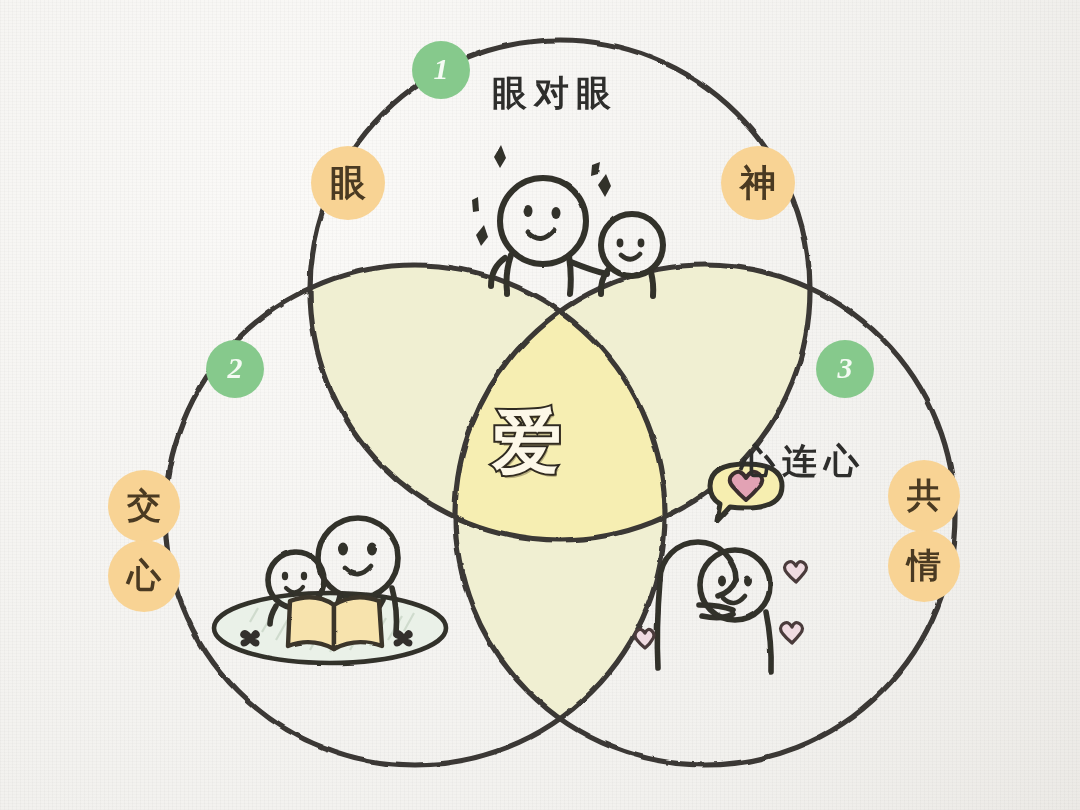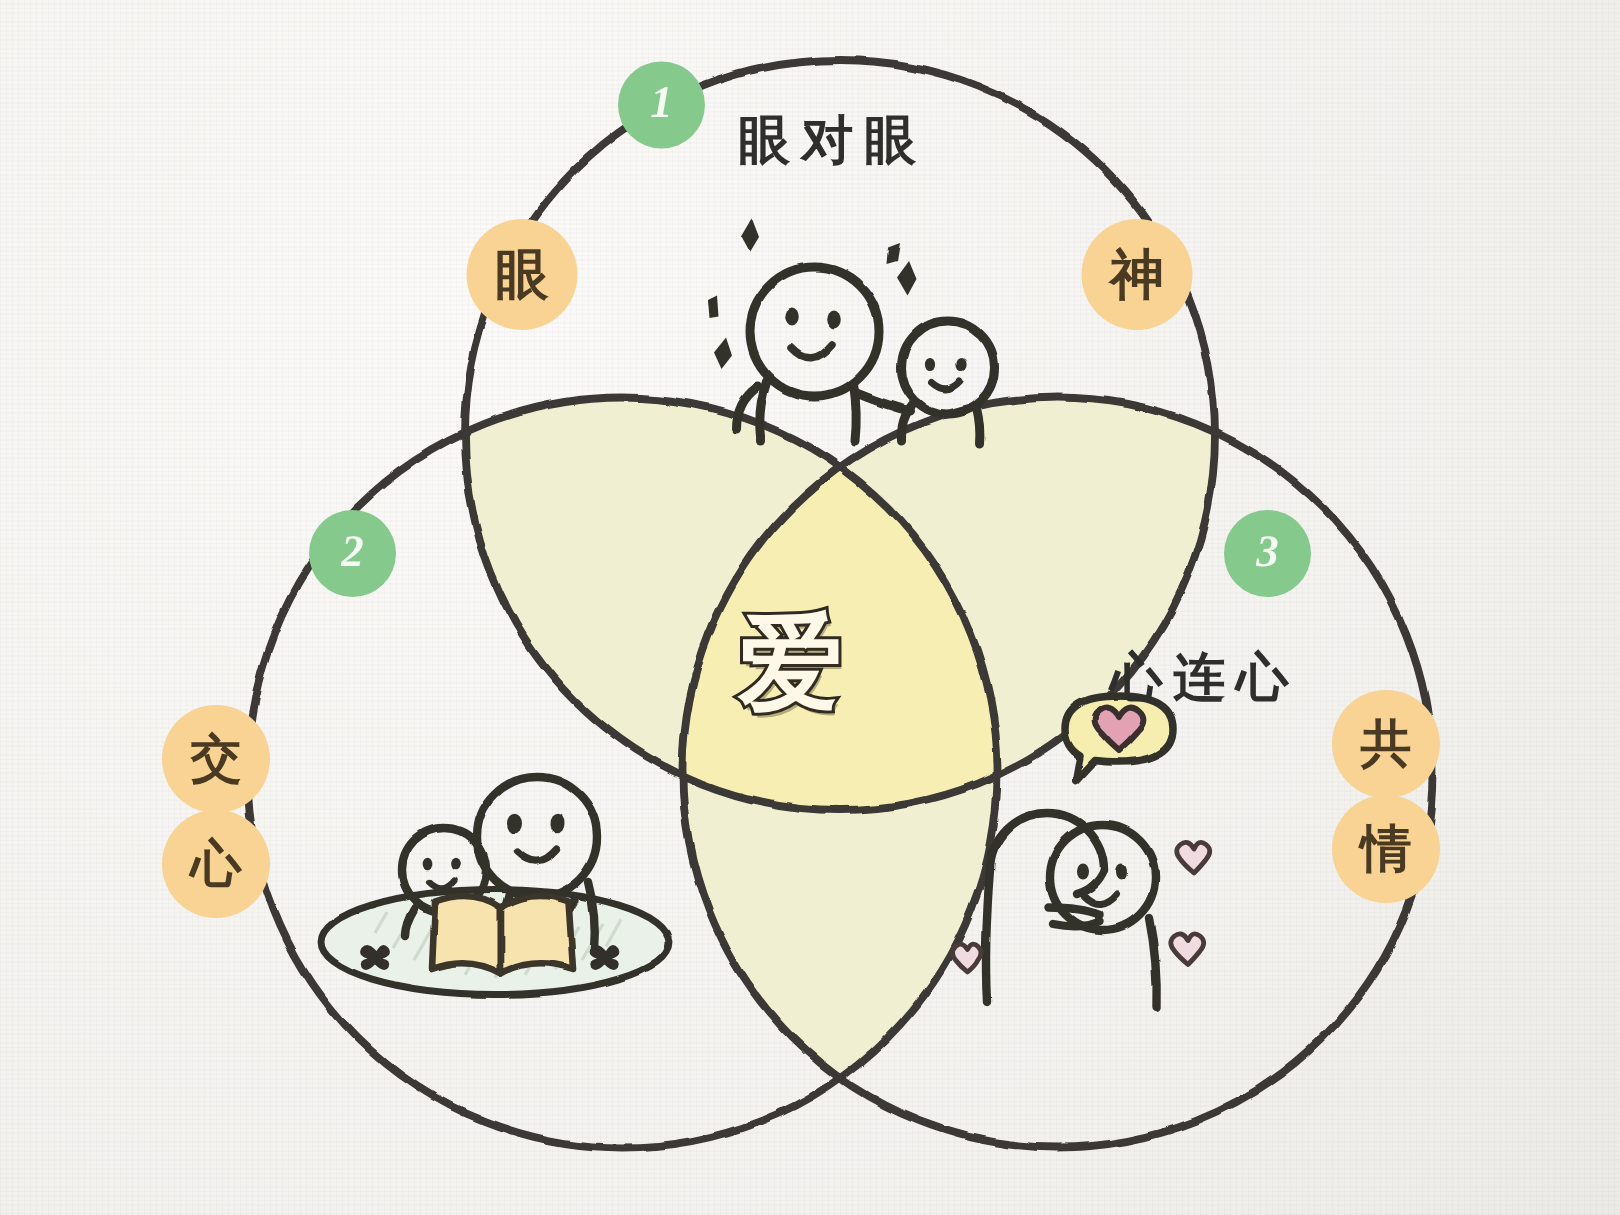--- a/index.html
+++ b/index.html
@@ -226,21 +226,21 @@
 
       <g fill="#f0dbe1" stroke="#4a3b3b" stroke-width="3.2" stroke-linejoin="round">
         <path d="M796 566 q-4 -7 -9 -3 q-5 4 0 10 q3 4 9 9 q5 -5 8 -9 q5 -6 0 -10 q-5 -4 -8 3 z"></path>
         <path d="M792 627 q-4 -7 -9 -3 q-5 4 0 10 q3 4 9 9 q5 -5 8 -9 q5 -6 0 -10 q-5 -4 -8 3 z"></path>
         <path d="M645 633 q-4 -6 -8 -2 q-4 4 0 9 q3 4 8 8 q5 -4 7 -8 q4 -5 0 -9 q-4 -4 -7 2 z"></path>
       </g>
     </g>
   </svg>
 
   <div class="label-cn" style="left:492px; top:70px;">眼对眼</div>
-  <div class="label-cn" style="left:740px; top:428px;">心连心</div>
+  <div class="label-cn" style="left:740px; top:438px;">心连心</div>
 
   <div class="center-word" style="left:492px; top:396px;">爱</div>
 
   <div class="badge badge-num" style="left:412px; top:41px;">
     <span>1</span>
   </div>
   <div class="badge badge-num" style="left:206px; top:340px;">
     <span>2</span>
   </div>
   <div class="badge badge-num" style="left:816px; top:340px;">

